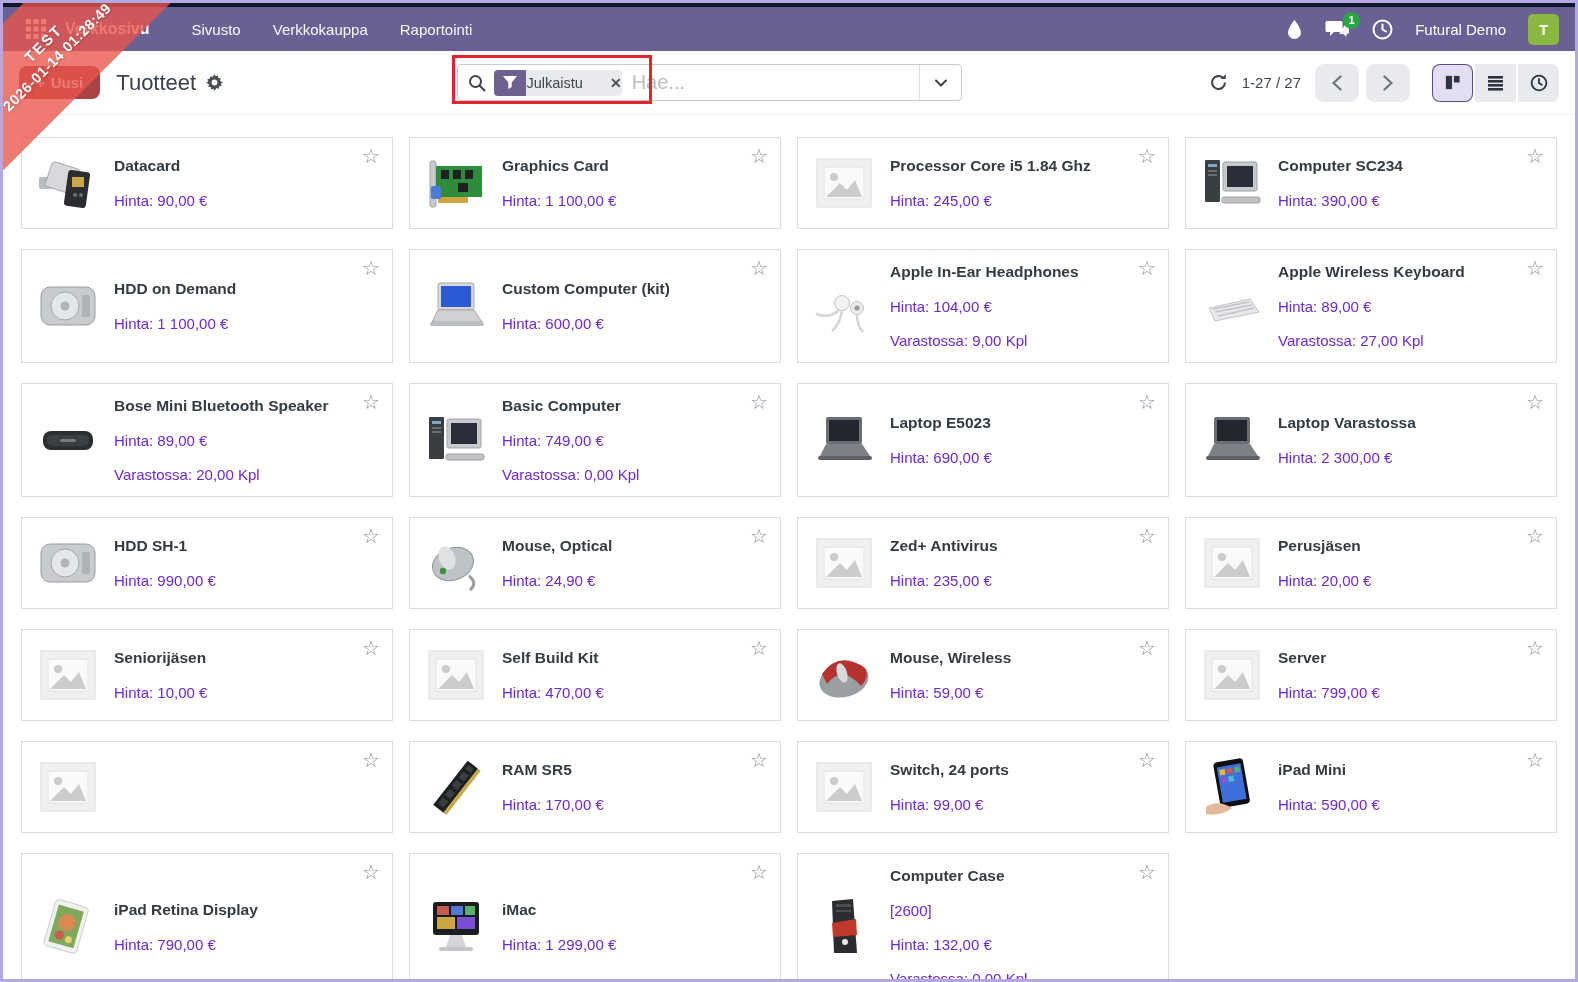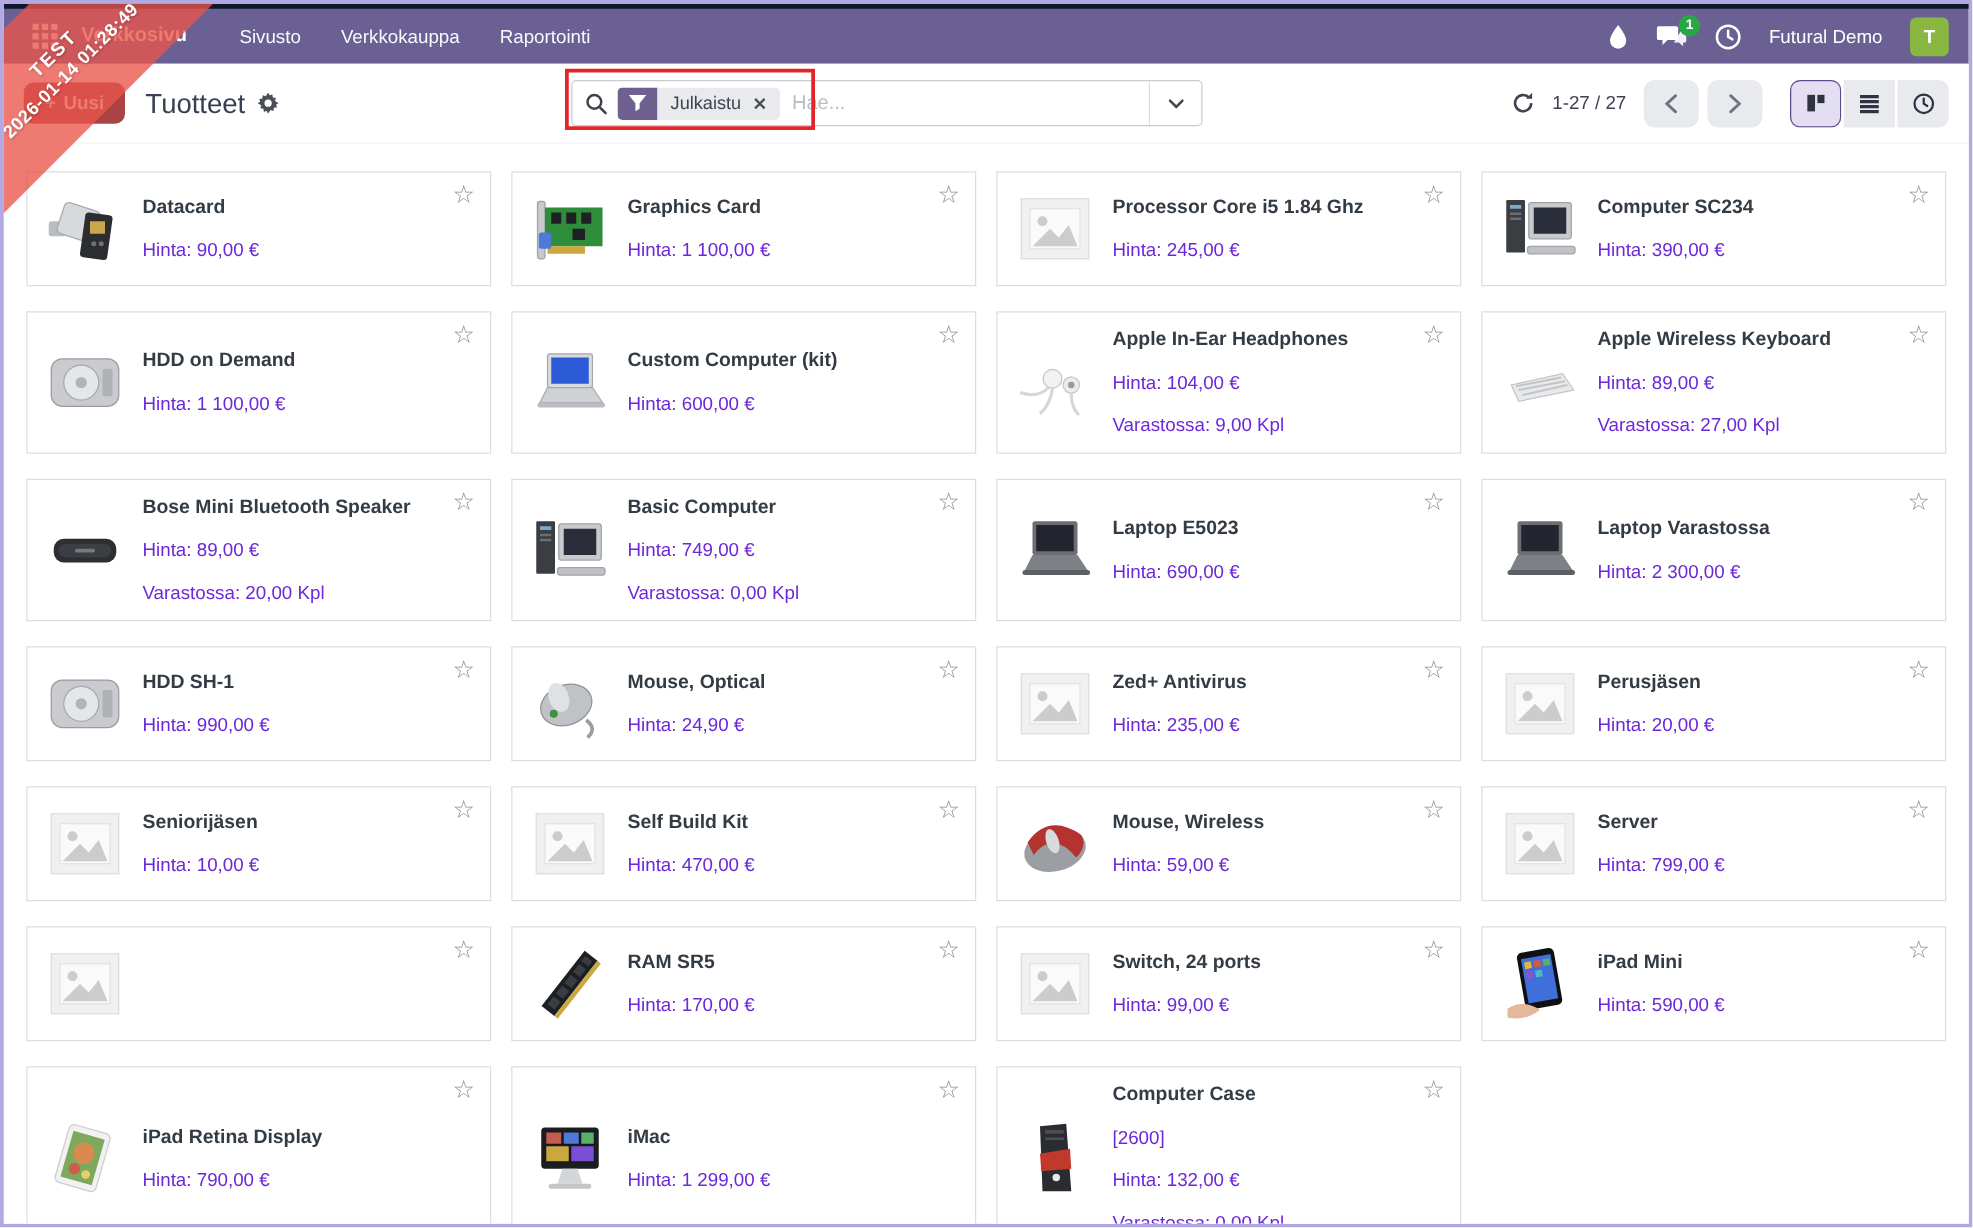--- a/index.html
+++ b/index.html
@@ -36,24 +36,24 @@
   .btn-new { background:#aa4345; color:#fff; border:none; border-radius:8px; padding:8px 17px;
              font-size:15px; font-weight:600; cursor:pointer; display:flex; align-items:center; gap:6px; }
   .view-title { font-size:22px; color:#374151; margin-left:16px; font-weight:400; }
   .gear { margin-left:10px; cursor:pointer; display:flex; }
 
   .search-group { position:relative; margin:0 auto; width:505px; height:37px; border:1px solid #c8cbd0;
                   border-radius:4px; background:#fff; display:flex; align-items:center; }
   .search-left { display:flex; align-items:center; padding-left:10px; gap:8px; }
   .facet { display:flex; align-items:stretch; border-radius:4px; overflow:hidden; height:26px; cursor:pointer; }
   .facet-icon { background:#6e6190; display:flex; align-items:center; justify-content:center; width:32px; }
-  .facet-body { background:#e9eaee; display:flex; align-items:center; gap:9px; padding:0 10px; }
+  .facet-body { background:#e9eaee; display:flex; align-items:center; gap:27px; padding:0 0; }
   .facet-label { font-size:14.5px; color:#3f434b; }
   .facet-x { color:#4a4f57; font-size:14px; font-weight:700; cursor:pointer; line-height:1; }
-  .search-input { flex:1; border:none; outline:none; font-size:16px; color:#333; padding:0 10px;
+  .search-input { flex:1; border:none; outline:none; font-size:20px; color:#333; padding:0 10px;
                   font-family:"Liberation Sans", sans-serif; min-width:0; }
   .search-input::placeholder { color:#b9bdc3; }
   .search-caret { width:42px; height:100%; border-left:1px solid #dcdee3; display:flex; align-items:center;
                   justify-content:center; cursor:pointer; }
   .red-box { position:absolute; left:-6px; top:-10px; width:200px; height:49px;
              border:3px solid #e3252b; pointer-events:none; z-index:40; }
 
   .cp-right { display:flex; align-items:center; gap:14px; margin-left:12px; }
   .refresh-btn { display:flex; cursor:pointer; }
   .pager-range { font-size:15px; color:#3e4450; white-space:nowrap; }

